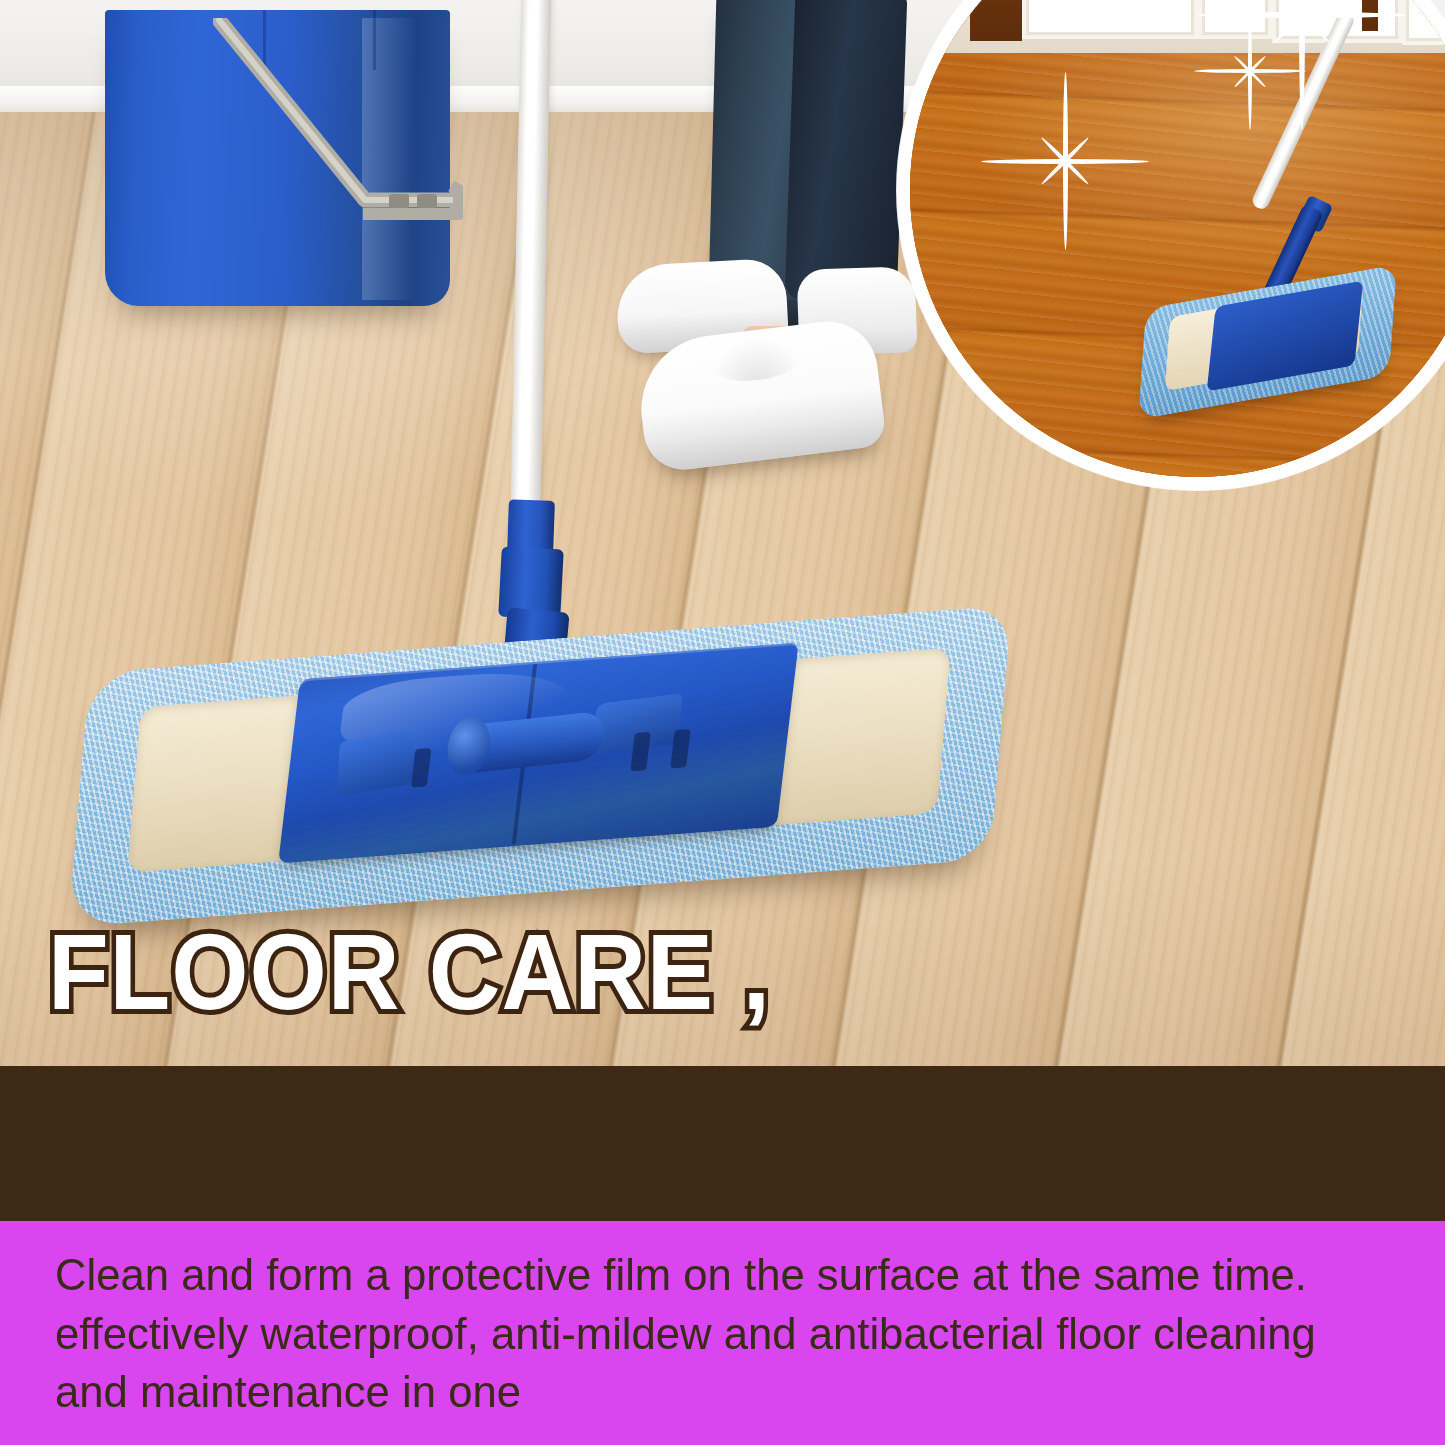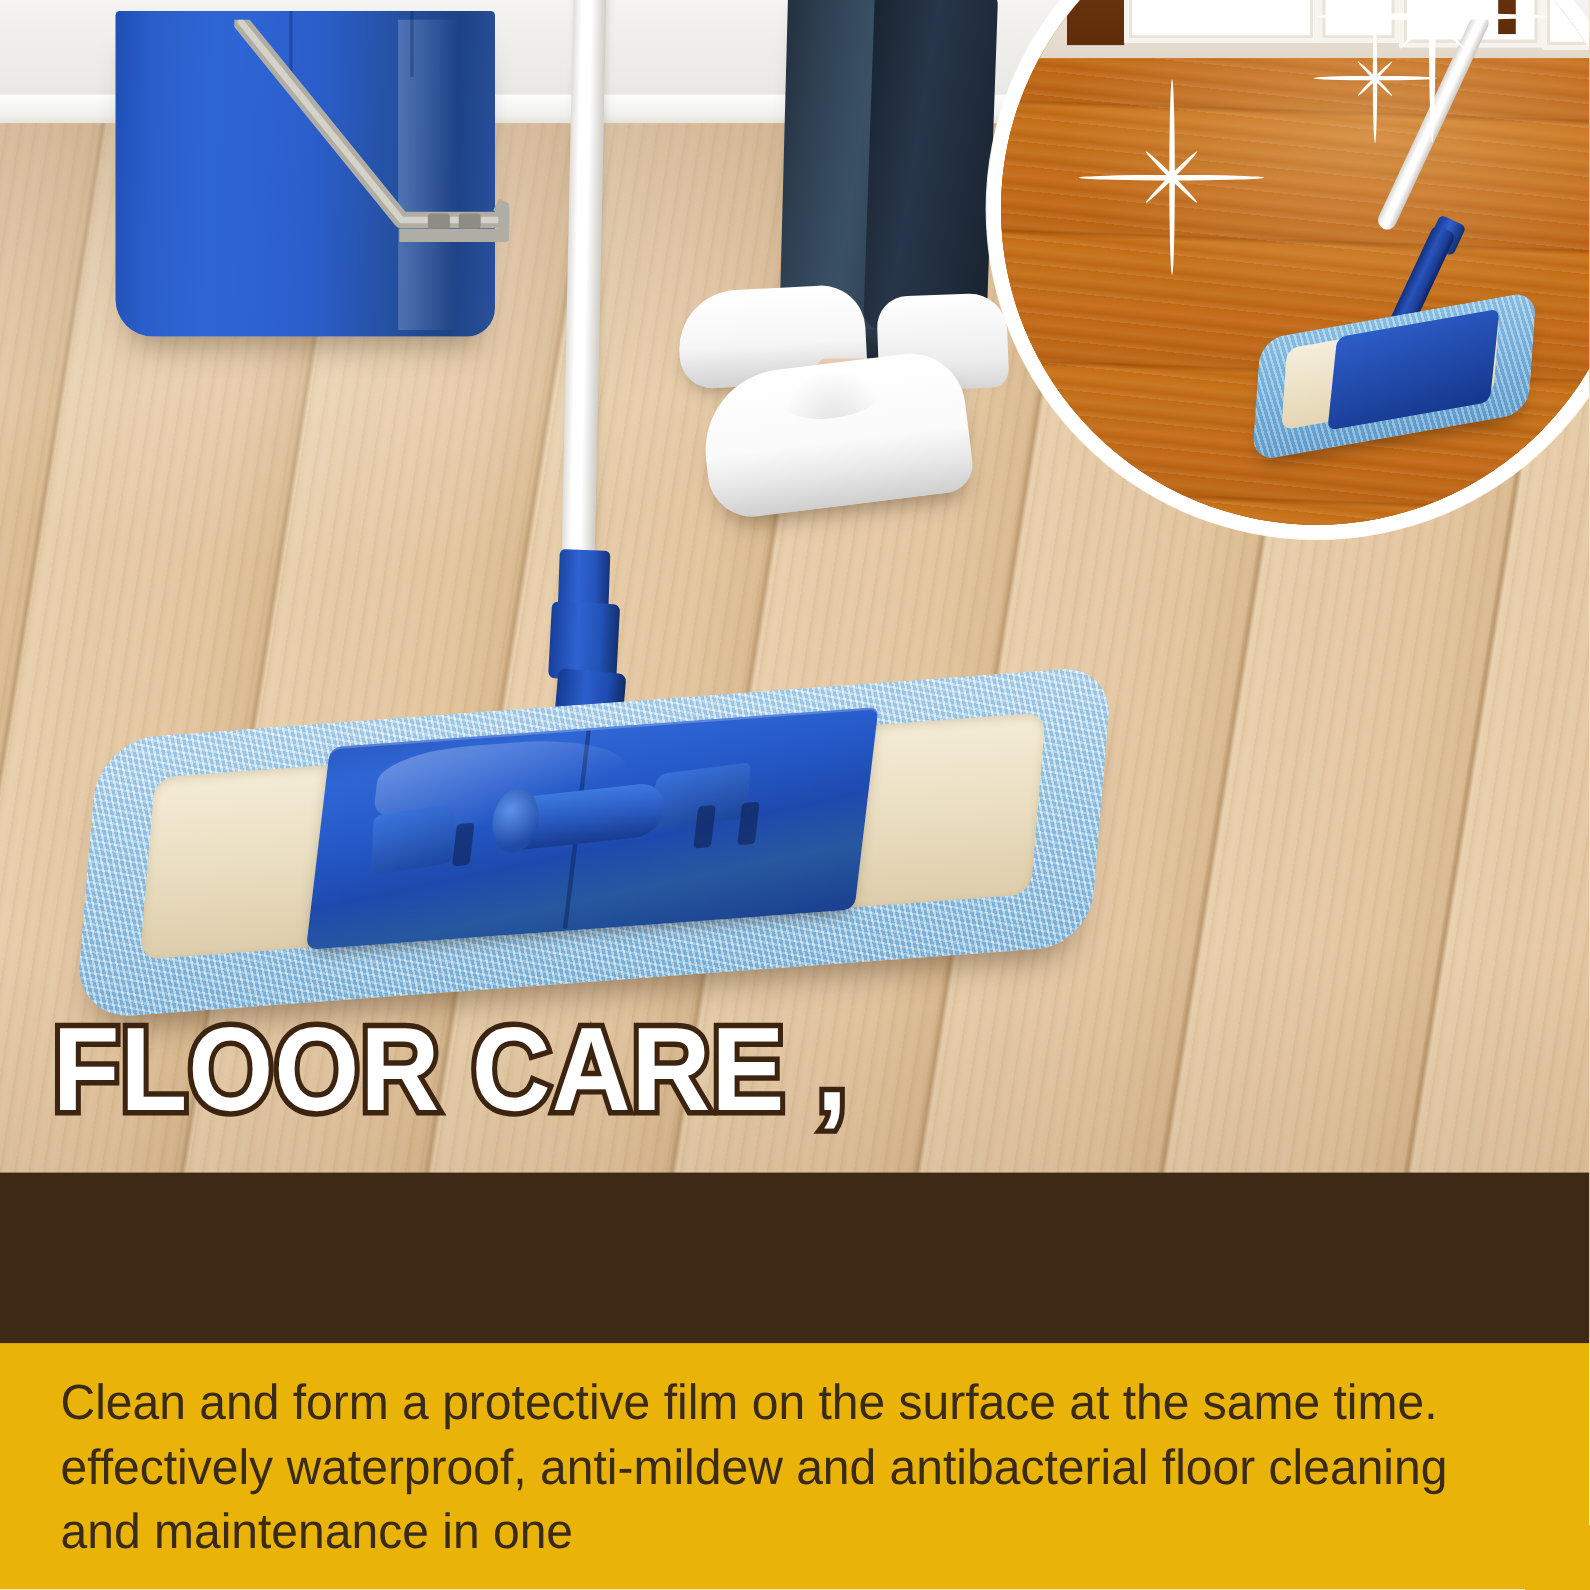--- a/index.html
+++ b/index.html
@@ -8,21 +8,21 @@
     width:1445px; height:1445px;
     font-family:"Liberation Sans", sans-serif;
     overflow:hidden;
     position:relative;
   }
 
   
   #banner {
     position:absolute; left:0; top:0;
     width:1445px; height:1445px;
-    background:#eab308;
+    background:#d946ef;
     overflow:hidden;
   }
 
   
   .photo-stage {
     position:absolute; left:0; top:0;
     width:1445px; height:1068px;
     overflow:hidden;
     background:#e9e6e1;
   }

